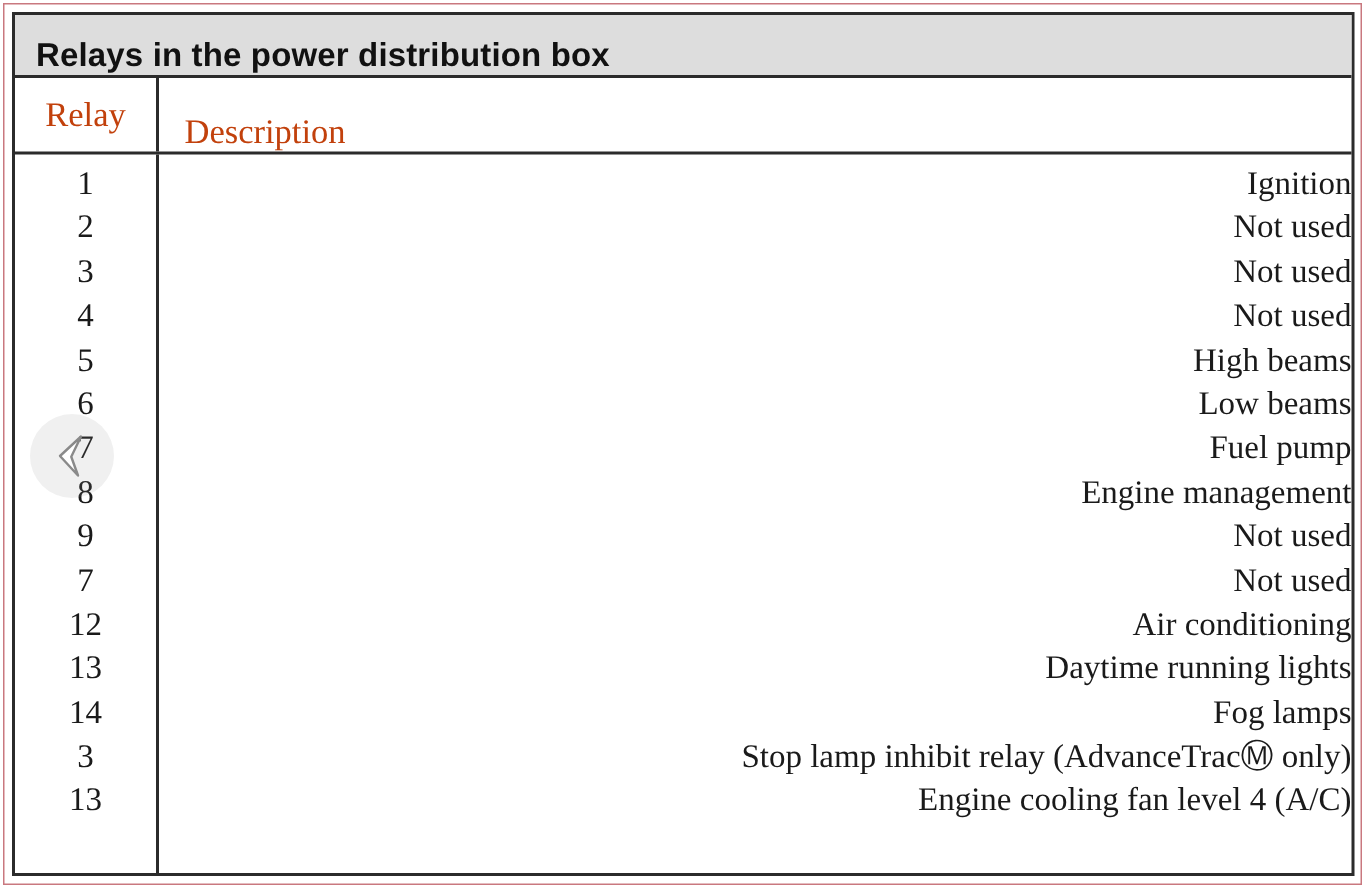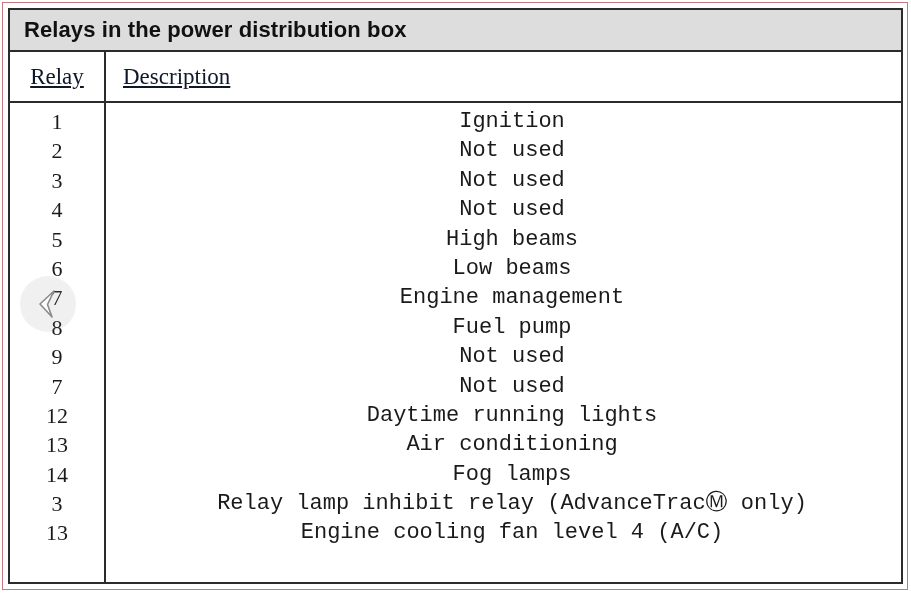--- a/index.html
+++ b/index.html
@@ -45,21 +45,21 @@
     background: #ffffff;
   }
 
   
   .title-bar {
     box-sizing: border-box;
     height: 42px;
     background: #dddddd;
     border-bottom: 2px solid #2b2b2b;
     display: flex;
-    align-items: center;
+    align-items: flex-end;
     padding-left: 14px;
   }
   .title-text {
     font-family: "Liberation Sans", sans-serif;
     font-weight: bold;
     font-size: 22px;
     color: #111111;
     letter-spacing: 0.1px;
     white-space: nowrap;
   }
@@ -76,28 +76,27 @@
     width: 96px;
     border-right: 2px solid #2b2b2b;
     display: flex;
     align-items: center;
     justify-content: center;
   }
   .head-desc {
     box-sizing: border-box;
     flex: 1;
     display: flex;
-    align-items: center;
+    align-items: flex-end;
     padding-left: 17px;
   }
   .head-text {
     font-family: "Liberation Serif", serif;
     font-size: 23px;
-    color: #0f172a;
-    text-decoration: underline;
+    color: #c2410c;
   }
 
   
   .body-rows {
     box-sizing: border-box;
     display: flex;
     height: 479px;
   }
   .col-relay {
     box-sizing: border-box;
@@ -116,22 +115,21 @@
     line-height: 29.4px;
     font-family: "Liberation Serif", serif;
     font-size: 22px;
     color: #1a1a1a;
     white-space: nowrap;
   }
   .col-relay .cell {
     text-align: center;
   }
   .col-desc .cell {
-    text-align: center;
-    font-family: Liberation Mono, monospace;
+    text-align: right;
   }
 
   
   #cursor-ripple {
     position: absolute;
     left: 20px;
     top: 276px;
     width: 56px;
     height: 56px;
     border-radius: 50%;
@@ -189,28 +187,28 @@
         <div class="cell">13</div>
       </div>
 
       <div class="col-desc">
         <div class="cell">Ignition</div>
         <div class="cell">Not used</div>
         <div class="cell">Not used</div>
         <div class="cell">Not used</div>
         <div class="cell">High beams</div>
         <div class="cell">Low beams</div>
+        <div class="cell">Fuel pump</div>
         <div class="cell">Engine management</div>
-        <div class="cell">Fuel pump</div>
-        <div class="cell">Not used</div>
-        <div class="cell">Not used</div>
+        <div class="cell">Not used</div>
+        <div class="cell">Not used</div>
+        <div class="cell">Air conditioning</div>
         <div class="cell">Daytime running lights</div>
-        <div class="cell">Air conditioning</div>
         <div class="cell">Fog lamps</div>
-        <div class="cell">Relay lamp inhibit relay (AdvanceTracⓂ only)</div>
+        <div class="cell">Stop lamp inhibit relay (AdvanceTracⓂ only)</div>
         <div class="cell">Engine cooling fan level 4 (A/C)</div>
       </div>
 
     </div>
   </div>
 
   <div id="cursor-ripple"></div>
   <svg id="cursor-chevron" viewBox="0 0 36 36">
     <path d="M24 5 L10 18 L22 31 L17.5 18.5 Z" fill="#ffffff" stroke="#8a8a8a" stroke-width="1.6" stroke-linejoin="round" stroke-linecap="round"></path>
   </svg>

